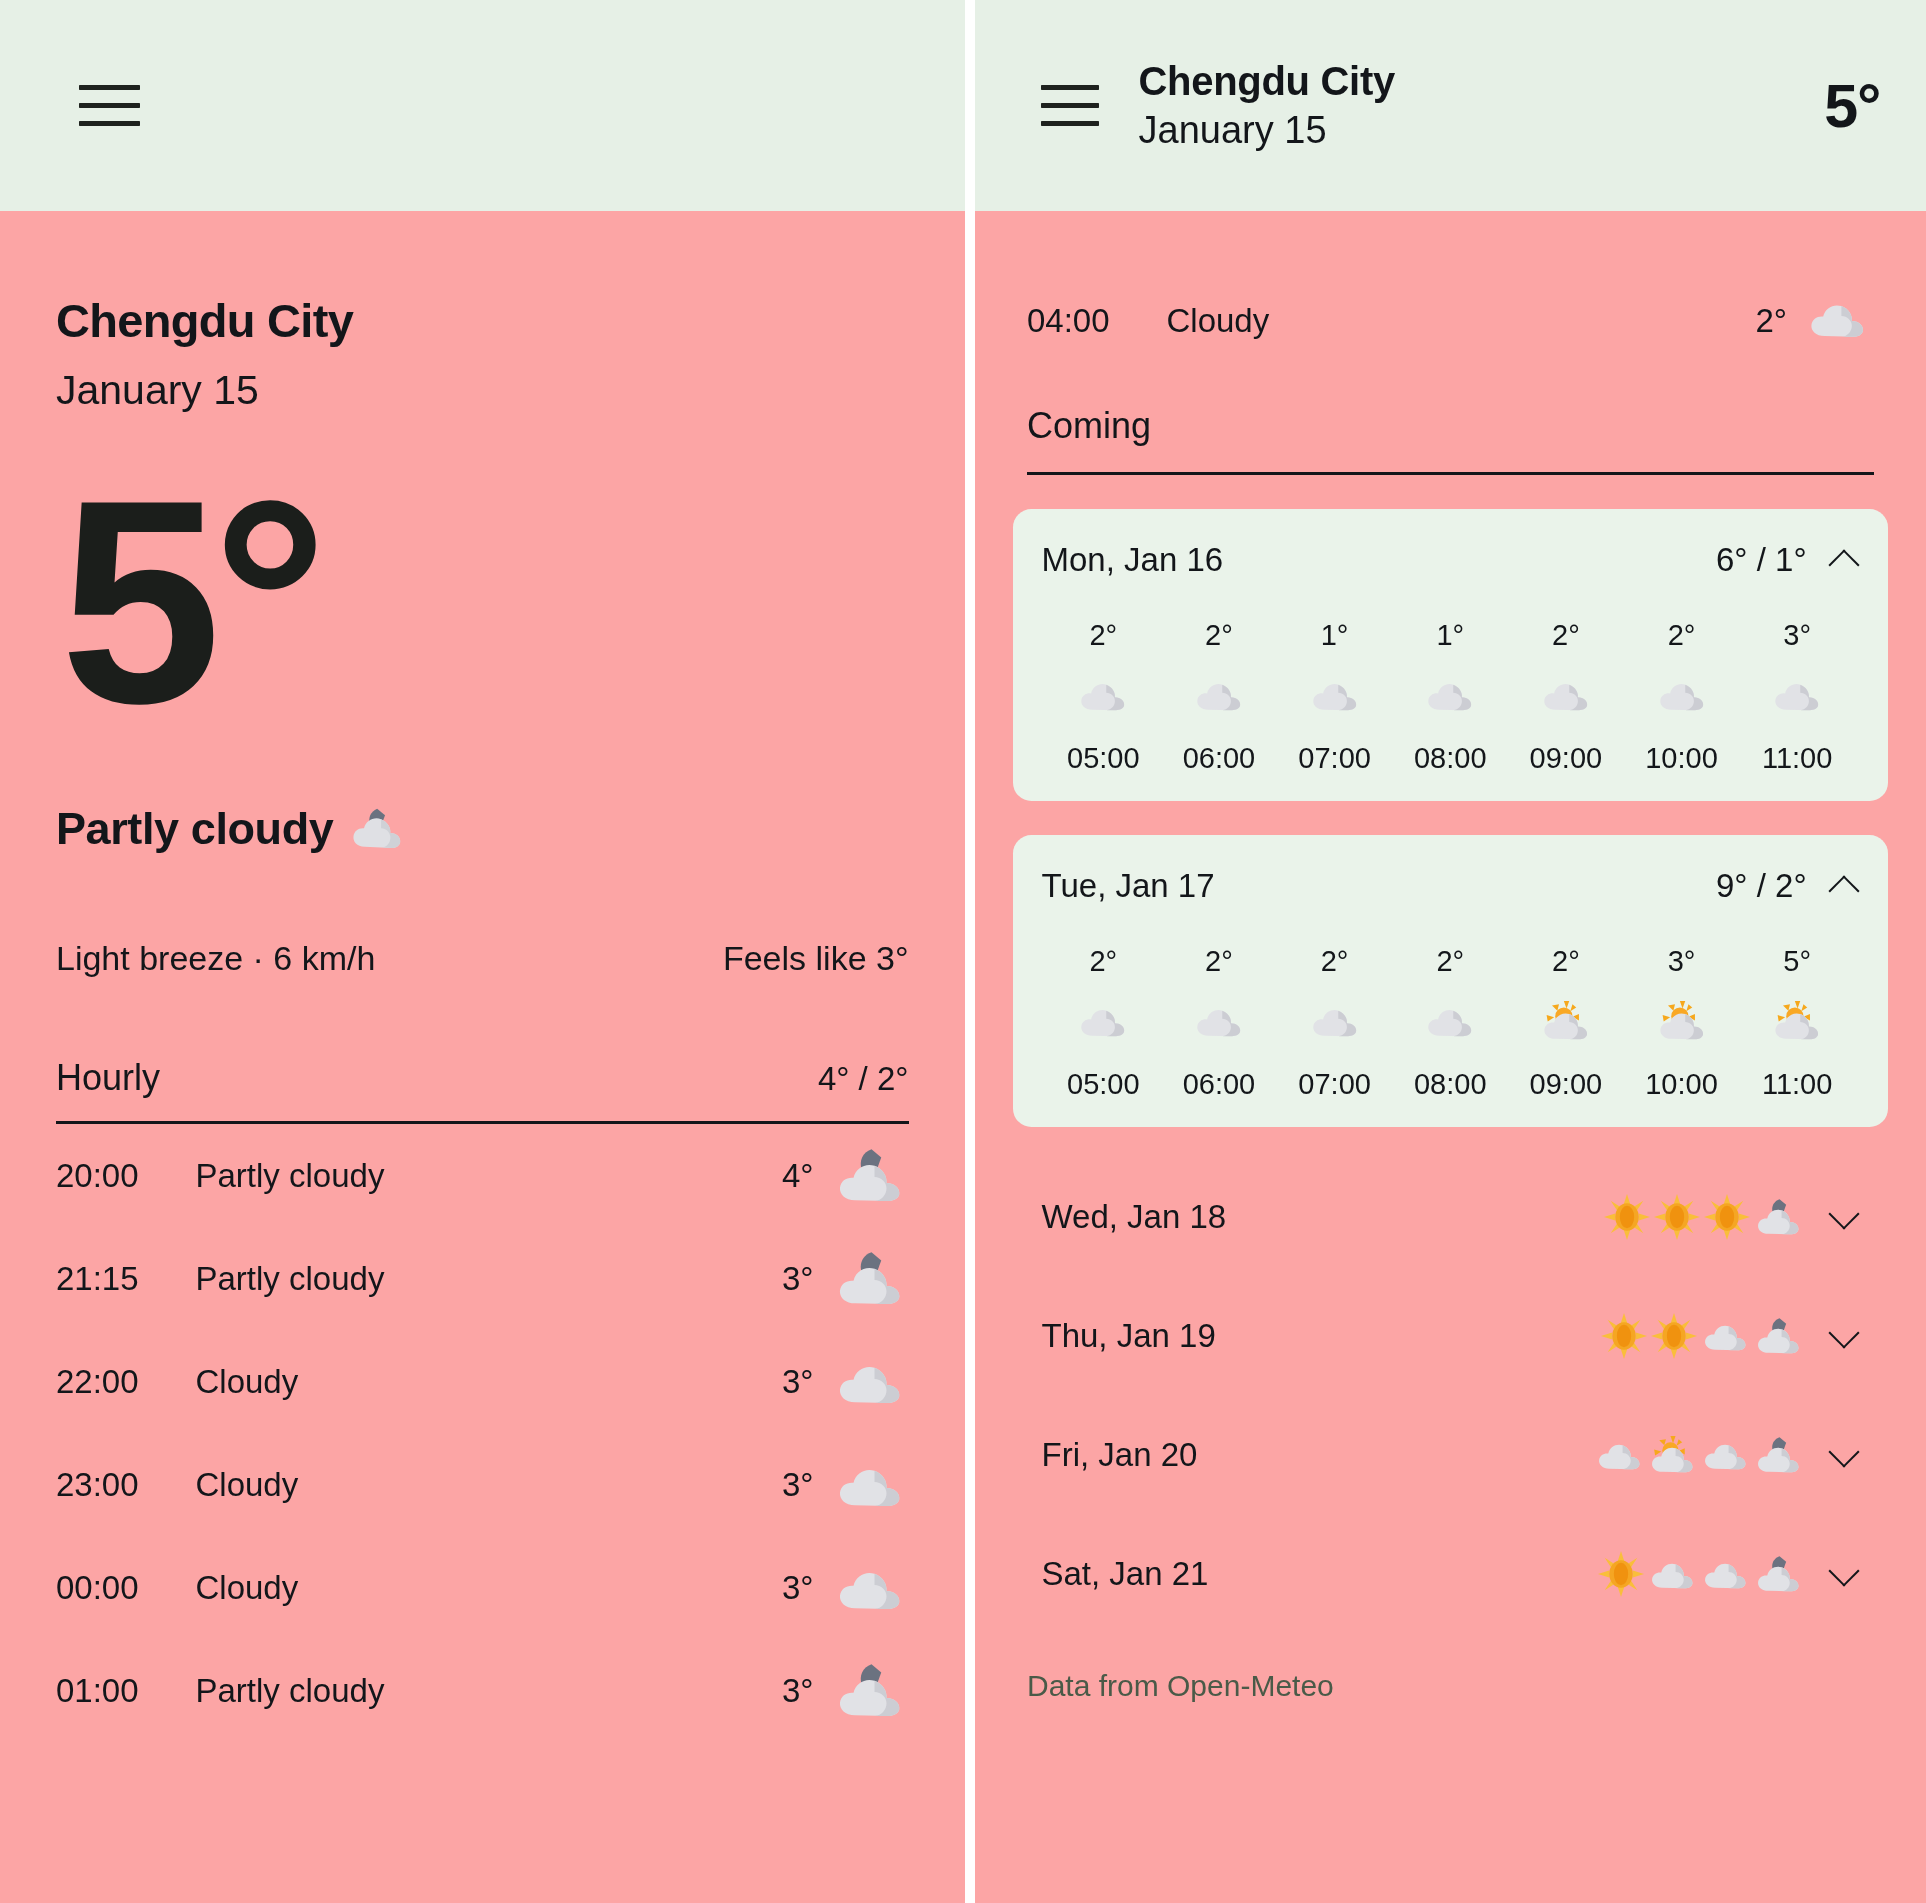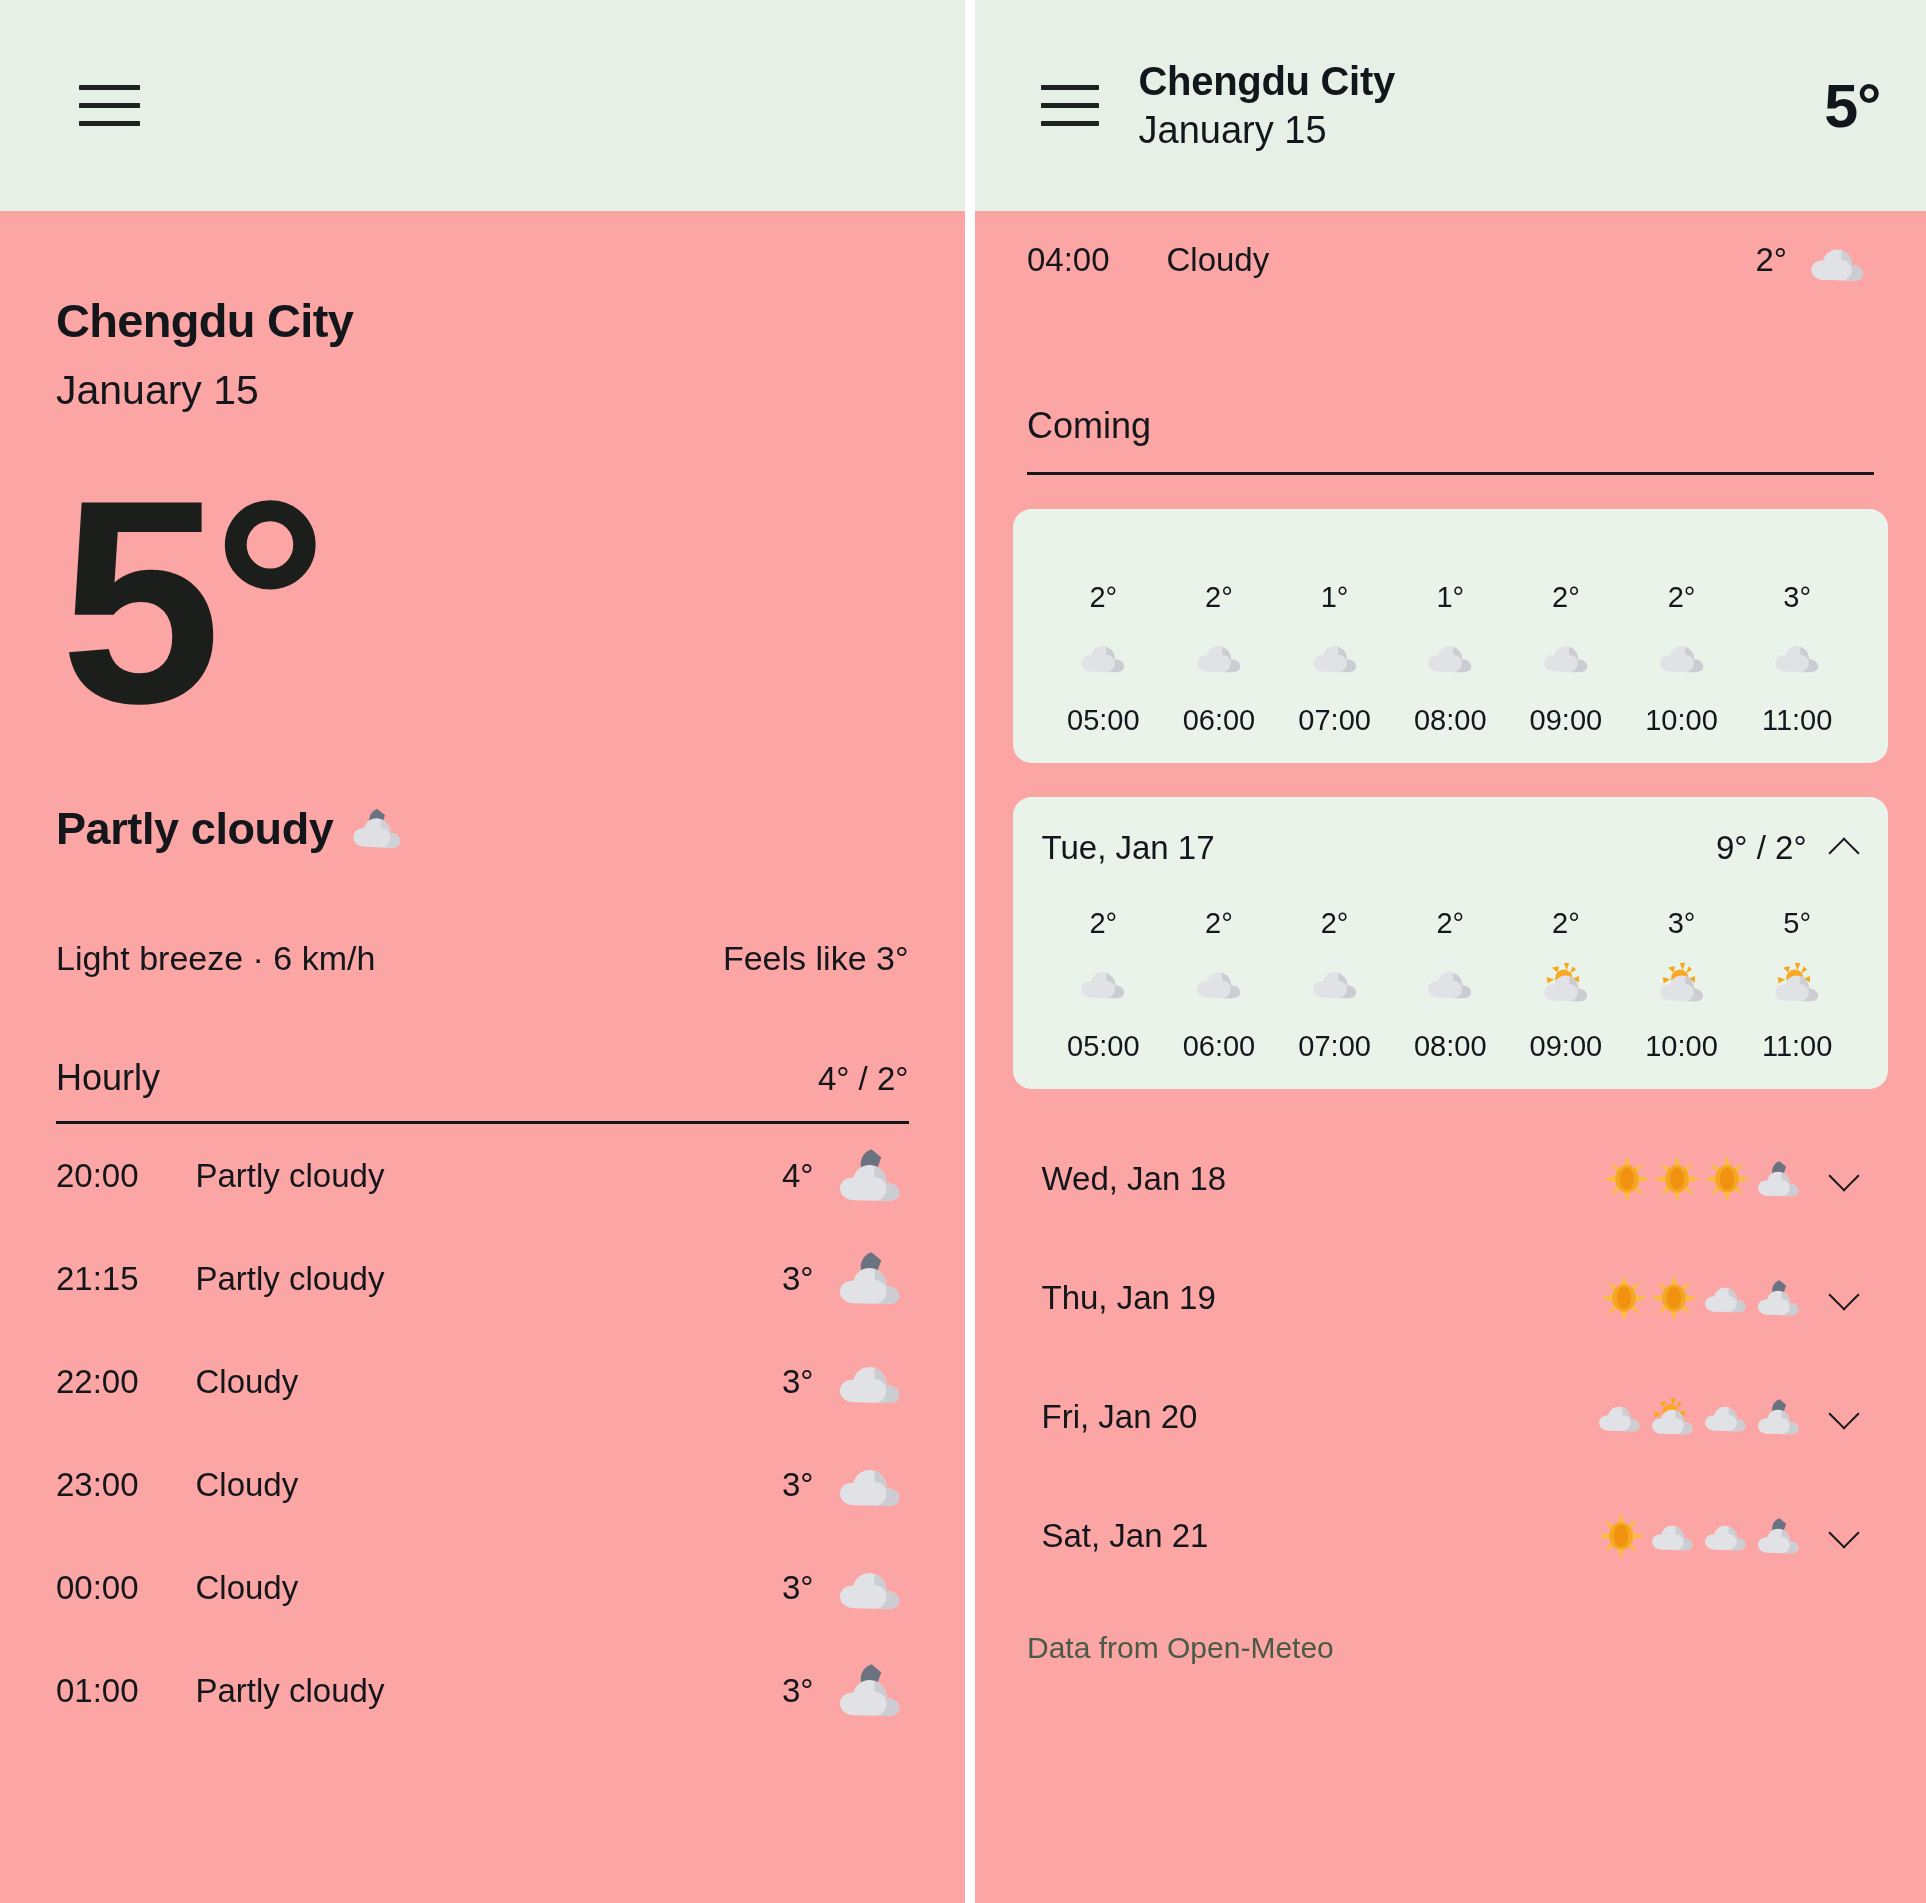--- a/index.html
+++ b/index.html
@@ -195,21 +195,21 @@
     display: flex;
     justify-content: center;
     align-items: center;
   }
 
   
   .right-body { padding: 0 38px 0 38px; }
 
   .r-hour-row {
     display: flex;
-    align-items: flex-start;
+    align-items: flex-end;
     height: 99px;
     padding: 0 14.5px;
   }
   .r-hour-time { font-size: 33px; color: #13161a; width: 125px; flex: 0 0 auto; }
   .r-hour-desc { font-size: 33px; color: #13161a; flex: 1 1 auto; margin-left: 14.5px; }
   .r-hour-temp { font-size: 33px; color: #13161a; flex: 0 0 auto; text-align: right; min-width: 57px; }
   .r-hour-icon { flex: 0 0 auto; width: 72px; margin-left: 14.5px; display: flex; justify-content: center; }
 
   .coming-title {
     font-size: 36px;
@@ -445,20 +445,27 @@
             <path d="M54 29 C63 29 70 36 70 44 C70 53 63 60 55 61 L72 61 C79 61 86 58 87 52 C88 44 81 37 70 37 C71 28 65 18 54 14 Z" fill="#cccdd3"></path>
           </svg>
         </div>
       </div>
 
       <div class="coming-title">Coming</div>
       <div class="coming-rule"></div>
 
       <div id="expanded-days">
           <div class="day-card">
+            <div class="day-card-head">
+       <div class="day-name">Mon, Jan 16</div>
+       <div class="day-right">
+         <div class="day-range">6° / 1°</div>
+         <span class="chev up"></span>
+       </div>
+     </div>
      <div class="hours-strip">
               <div class="hcell">
         <div class="hcell-temp">2°</div>
         <div class="hcell-icon">
                   <svg width="52" height="36" viewBox="0 0 96 66">
         <path d="M28 60 C15 60 7 52 8 43 C9 34 17 29 26 30 C29 17 42 10 54 14 C65 18 71 28 70 37 C81 37 88 44 87 52 C86 58 79 61 72 61 Z" fill="#e1e2e6"></path>
         <path d="M54 29 C63 29 70 36 70 44 C70 53 63 60 55 61 L72 61 C79 61 86 58 87 52 C88 44 81 37 70 37 C71 28 65 18 54 14 Z" fill="#cccdd3"></path>
                   </svg>
                 </div>
         <div class="hcell-time">05:00</div>

